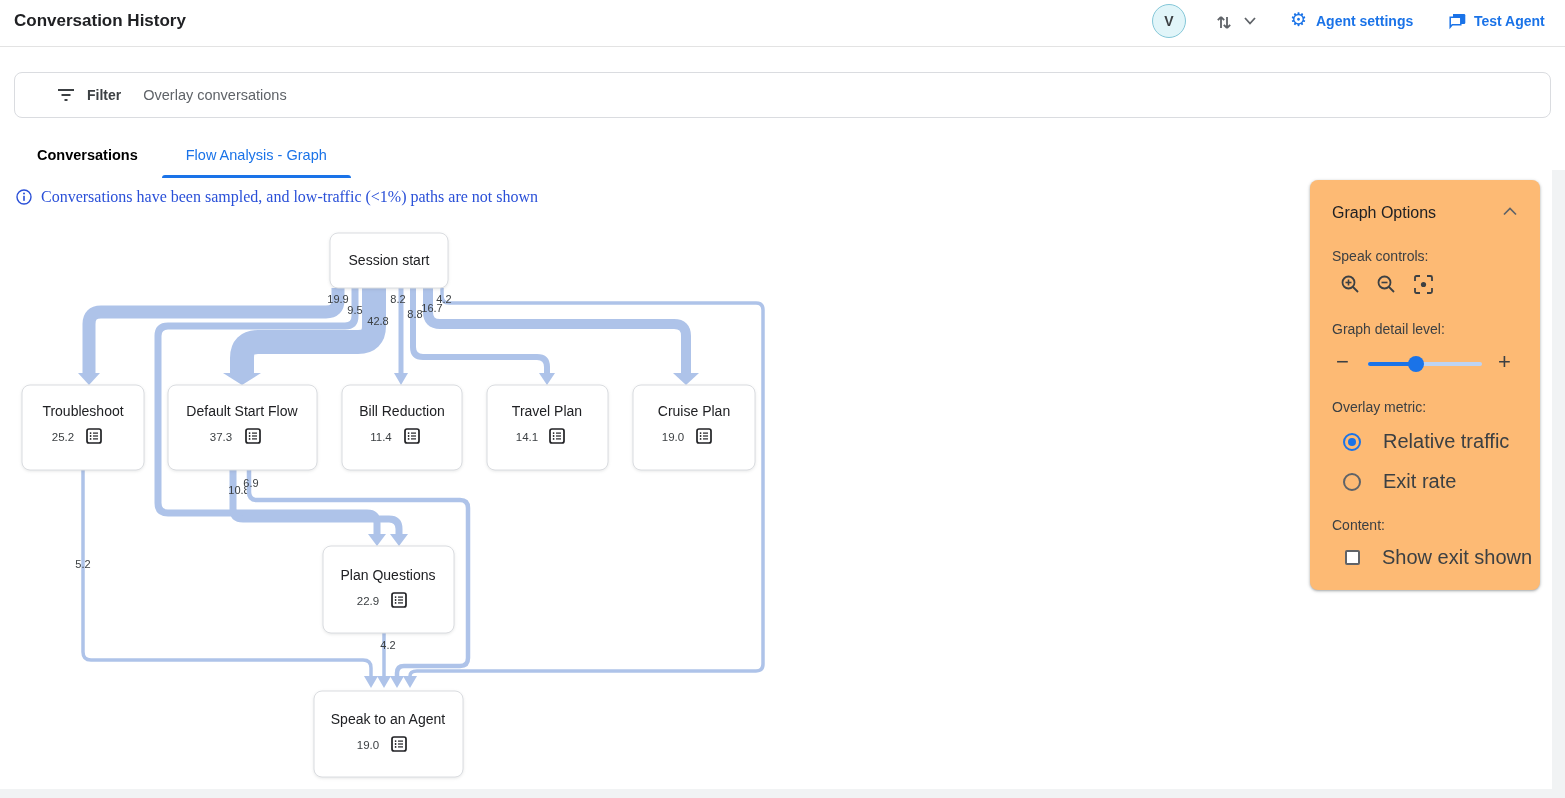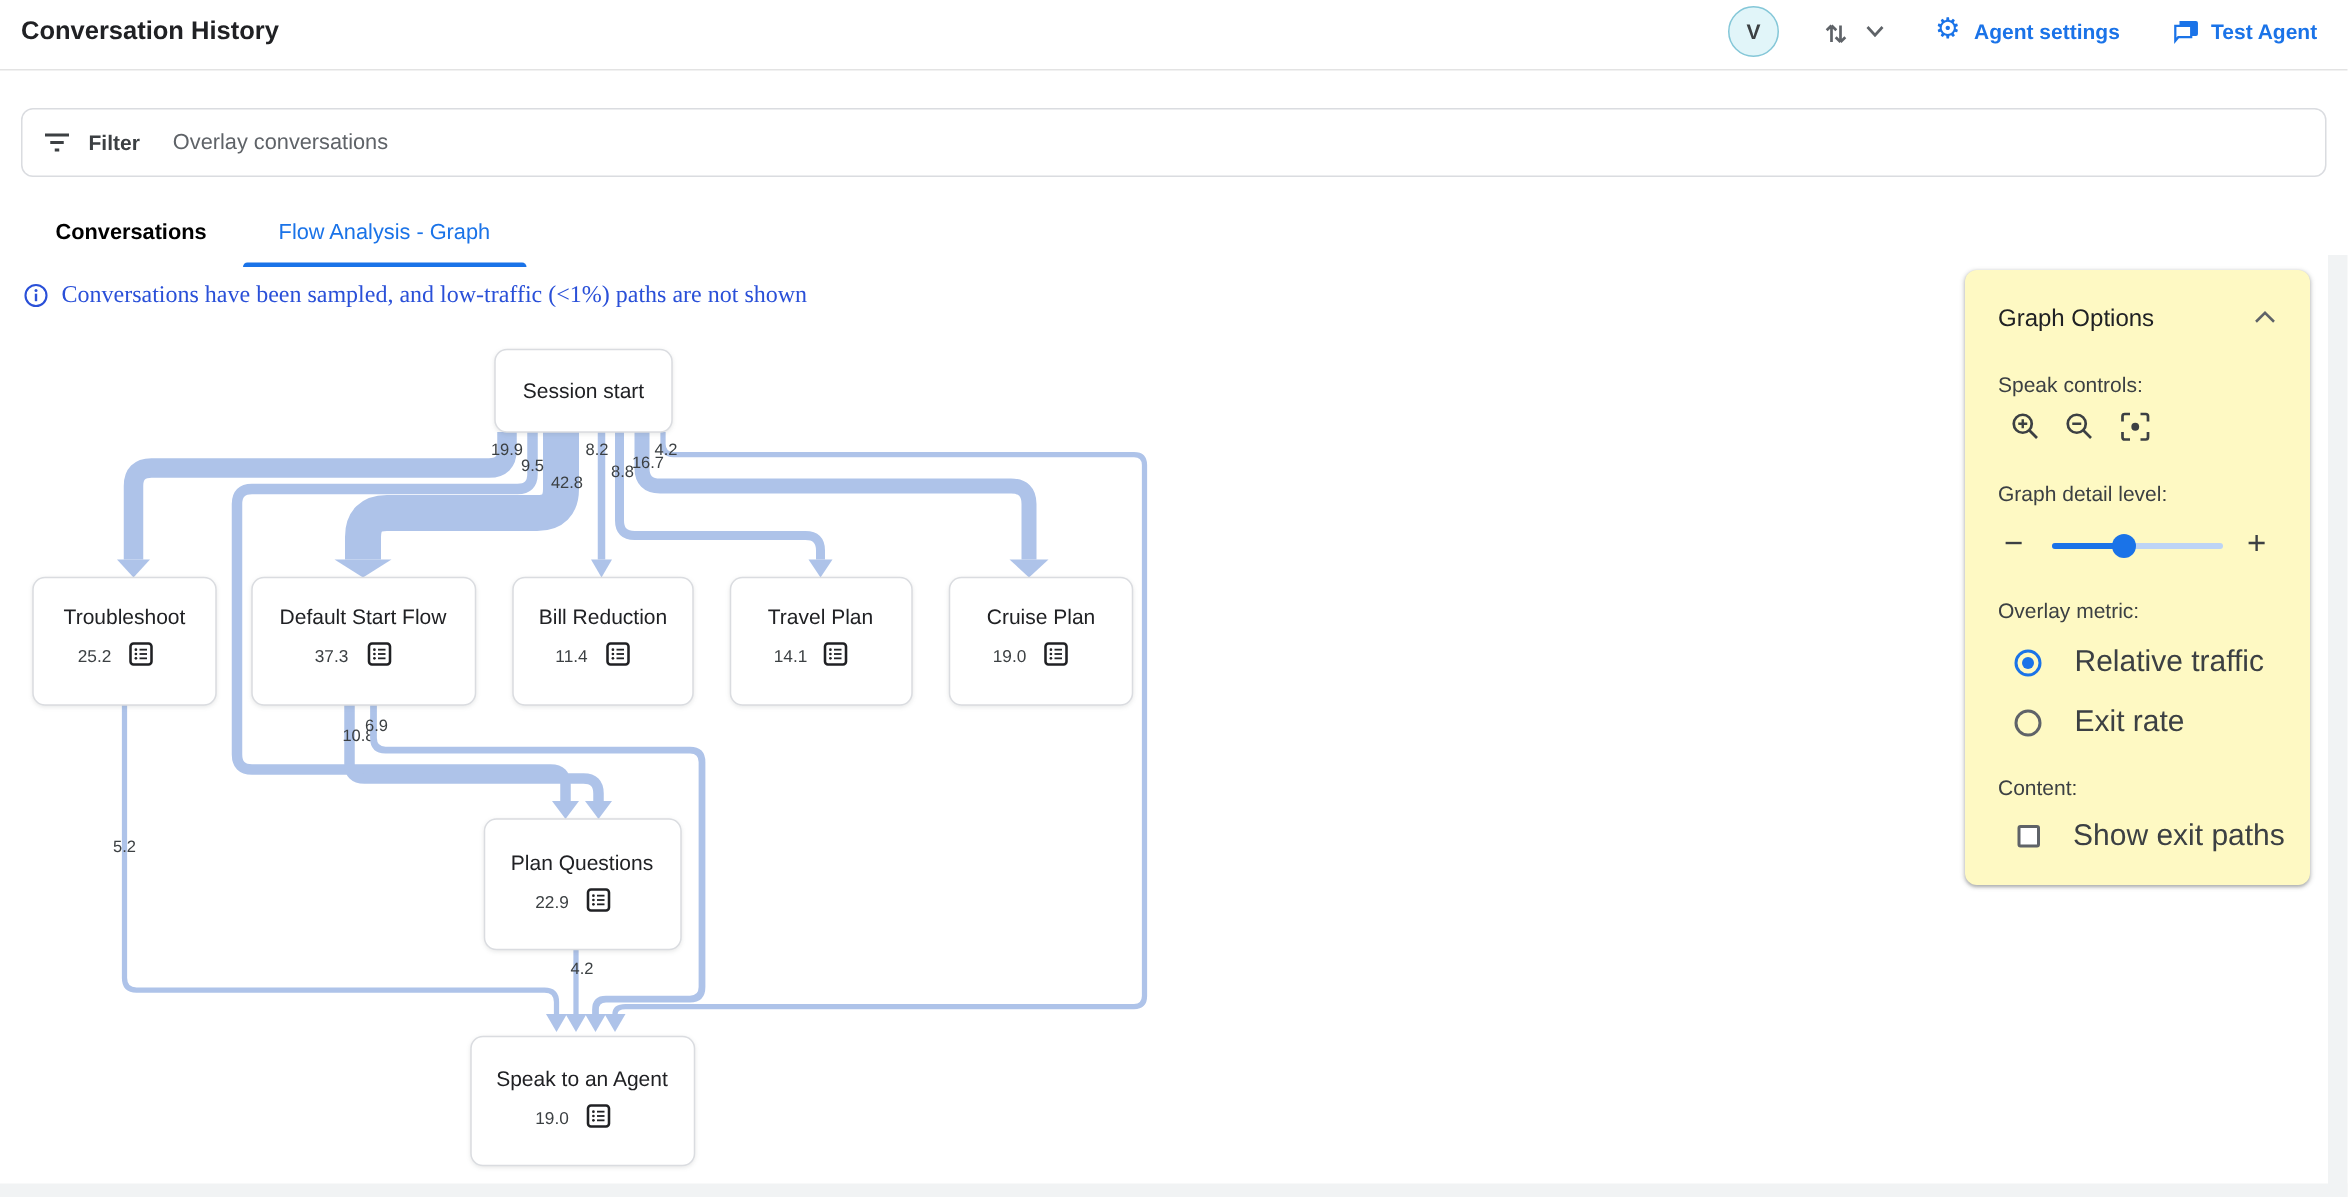--- a/index.html
+++ b/index.html
@@ -12,21 +12,21 @@
   .page-title { position:absolute; left:14px; top:11px; font-size:17px; font-weight:600; color:#202124; }
   .avatar { position:absolute; left:1152px; top:4px; width:34px; height:34px; border-radius:50%;
             background:#e1f5f9; border:1.5px solid #84c7d8; display:flex; align-items:center; justify-content:center;
             font-size:14px; font-weight:600; color:#3c4043; cursor:pointer; }
   .hdr-ic { position:absolute; top:11px; cursor:pointer; }
   .hdr-link { position:absolute; top:13px; font-size:14px; font-weight:600; color:#1a73e8; cursor:pointer; }
   .gear { position:absolute; left:1290px; top:8px; font-size:19px; color:#1a73e8; cursor:pointer;
           font-family:"DejaVu Sans", sans-serif; }
   
   .filter-bar { position:absolute; left:14px; top:72px; width:1537px; height:46px;
-                border:1px solid #dadce0; border-radius:8px; display:flex; align-items:center; cursor:text; }
+                border:1px solid #dadce0; border-radius:8px; display:flex; align-items:center; cursor:text;padding-left:28px; }
   .filter-label { font-size:14px; font-weight:700; color:#3c4043; margin-left:12px; }
   .filter-placeholder { font-size:14.5px; color:#5f6368; margin-left:22px; }
   
   .tabs { position:absolute; left:13px; top:132px; height:46px; display:flex; }
   .tab { padding:0 24px; display:flex; align-items:center; font-size:14.5px; color:#000000;
          cursor:pointer; position:relative;font-weight:bold; }
   .tab.active { color:#1a73e8; font-weight:500; }
   .tab.active::after { content:""; position:absolute; left:0; right:0; bottom:0; height:3px;
                        background:#1a73e8; border-radius:3px 3px 0 0; }
   
@@ -35,21 +35,21 @@
   
   svg text { font-family:"Liberation Sans", sans-serif; }
   .node-rect { fill:#fff; stroke:#dadce0; stroke-width:1; filter:drop-shadow(0 1px 1.5px rgba(60,64,67,.12)); }
   .node-title { font-size:14px; fill:#202124; }
   .node-value { font-size:11.5px; fill:#3c4043; }
   .edge-label { font-size:11px; fill:#3c4043; }
   .band { fill:none; stroke:#aec3e9; }
   .arrow { fill:#aec3e9; }
   .node-g { cursor:pointer; }
   
-  .panel { position:absolute; left:1310px; top:180px; width:230px; height:410px; background:#fef9c3;
+  .panel { position:absolute; left:1310px; top:180px; width:230px; height:410px; background:#fdba74;
            border-radius:8px; box-shadow:0 1px 2px rgba(60,64,67,.3), 0 1px 3px 1px rgba(60,64,67,.15); }
   .panel-title { position:absolute; left:22px; top:24px; font-size:16px; color:#202124; }
   .panel-chevron { position:absolute; left:193px; top:27px; cursor:pointer; }
   .panel-label { position:absolute; left:22px; font-size:14px; color:#3c4043; }
   .vc-icon { position:absolute; top:94px; cursor:pointer; }
   .slider-minus, .slider-plus { position:absolute; top:171px; font-size:22px; color:#3c4043; cursor:pointer;
                                 line-height:22px; }
   .slider-track { position:absolute; left:58px; top:182px; width:114px; height:4px; background:#bdd4f5;
                   border-radius:2px; cursor:pointer; }
   .slider-fill { position:absolute; left:0; top:0; height:4px; width:40%; background:#1a73e8; border-radius:2px; }
@@ -267,18 +267,18 @@
     <div class="radio-label">Relative traffic</div>
   </div>
   <div class="radio-row" style="top:290px">
     <div class="radio"></div>
     <div class="radio-label">Exit rate</div>
   </div>
 
   <div class="panel-label" style="top:337px">Content:</div>
   <div class="checkbox-row">
     <div class="checkbox"></div>
-    <div class="radio-label">Show exit paths</div>
+    <div class="radio-label">Show exit shown</div>
   </div>
 </div>
 
 <div class="scroll-right"></div>
 <div class="scroll-bottom"></div>
 
 </body></html>

